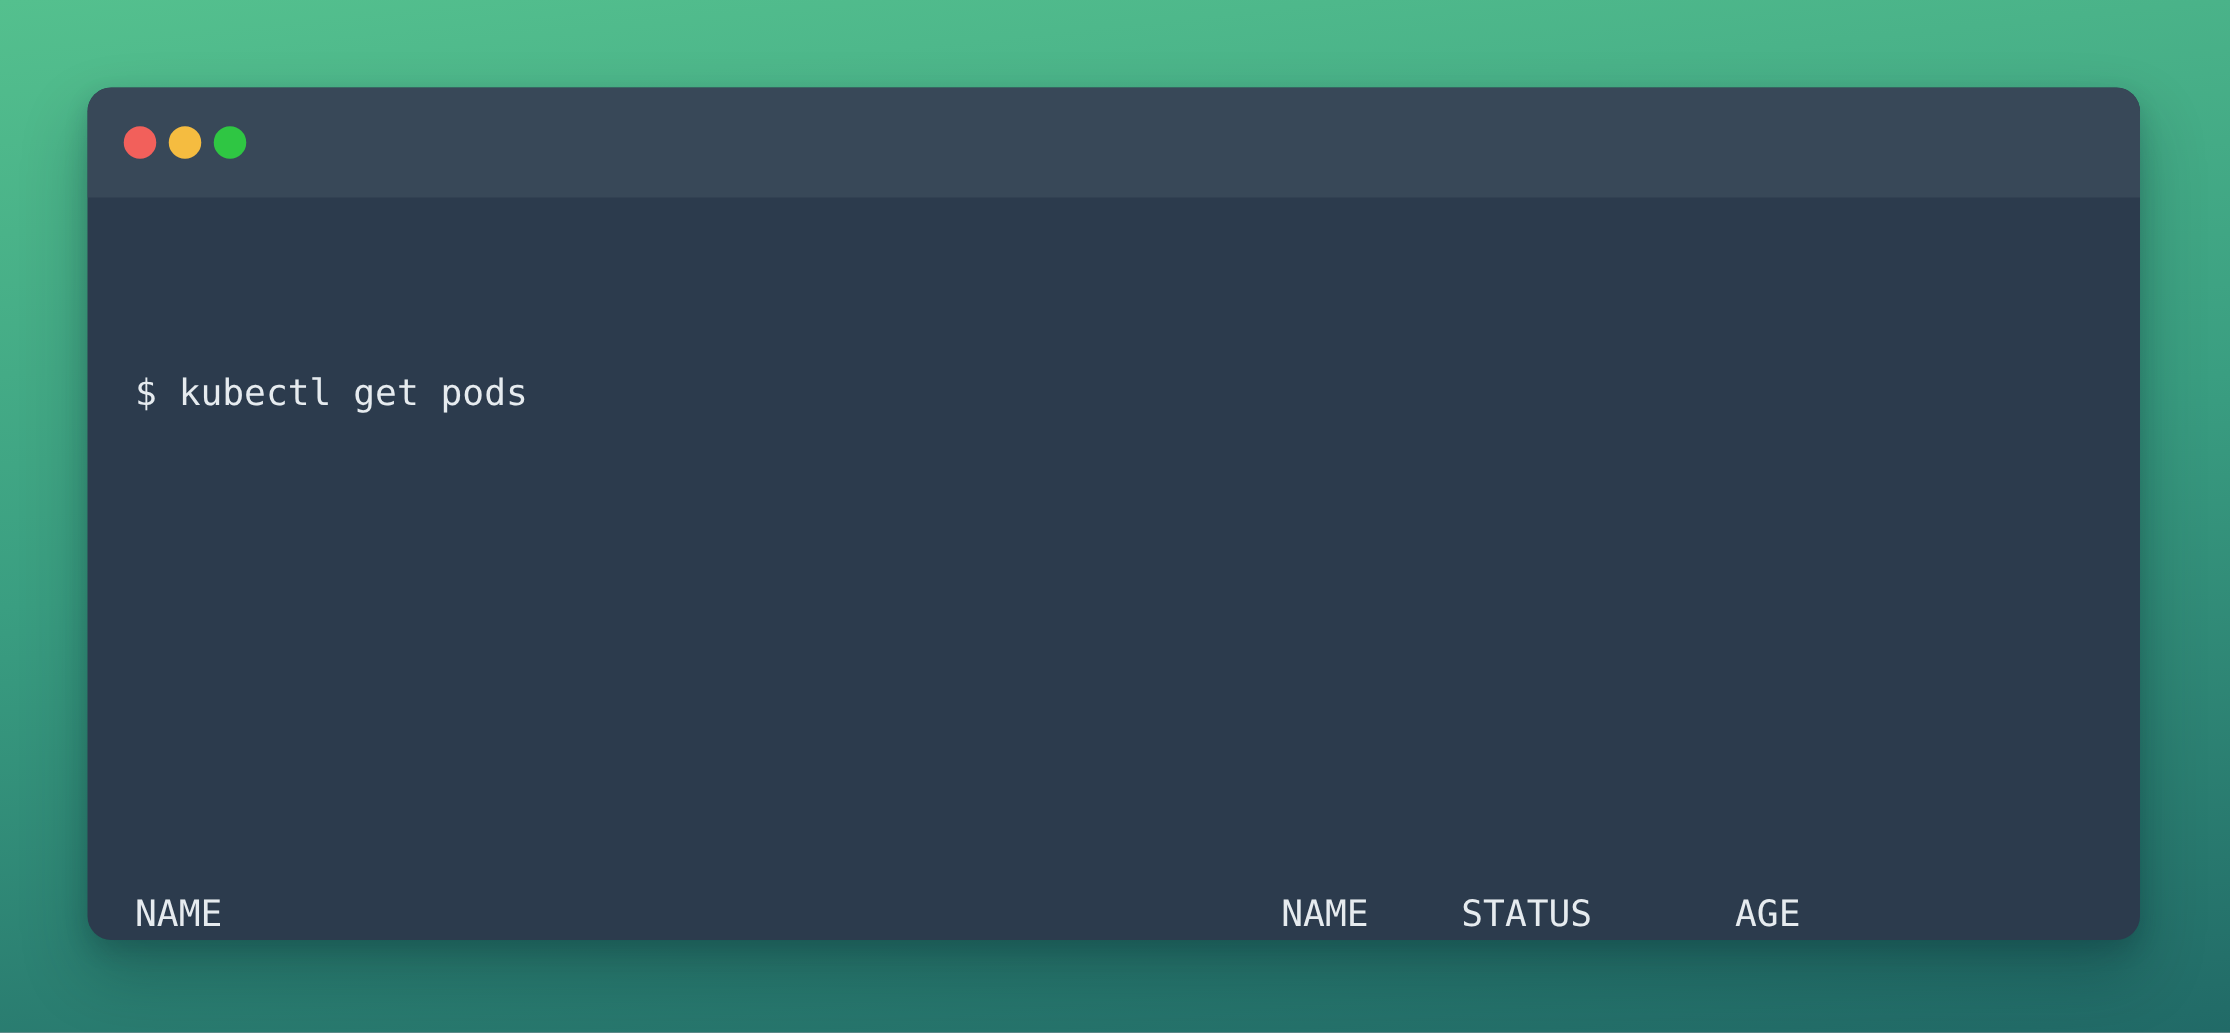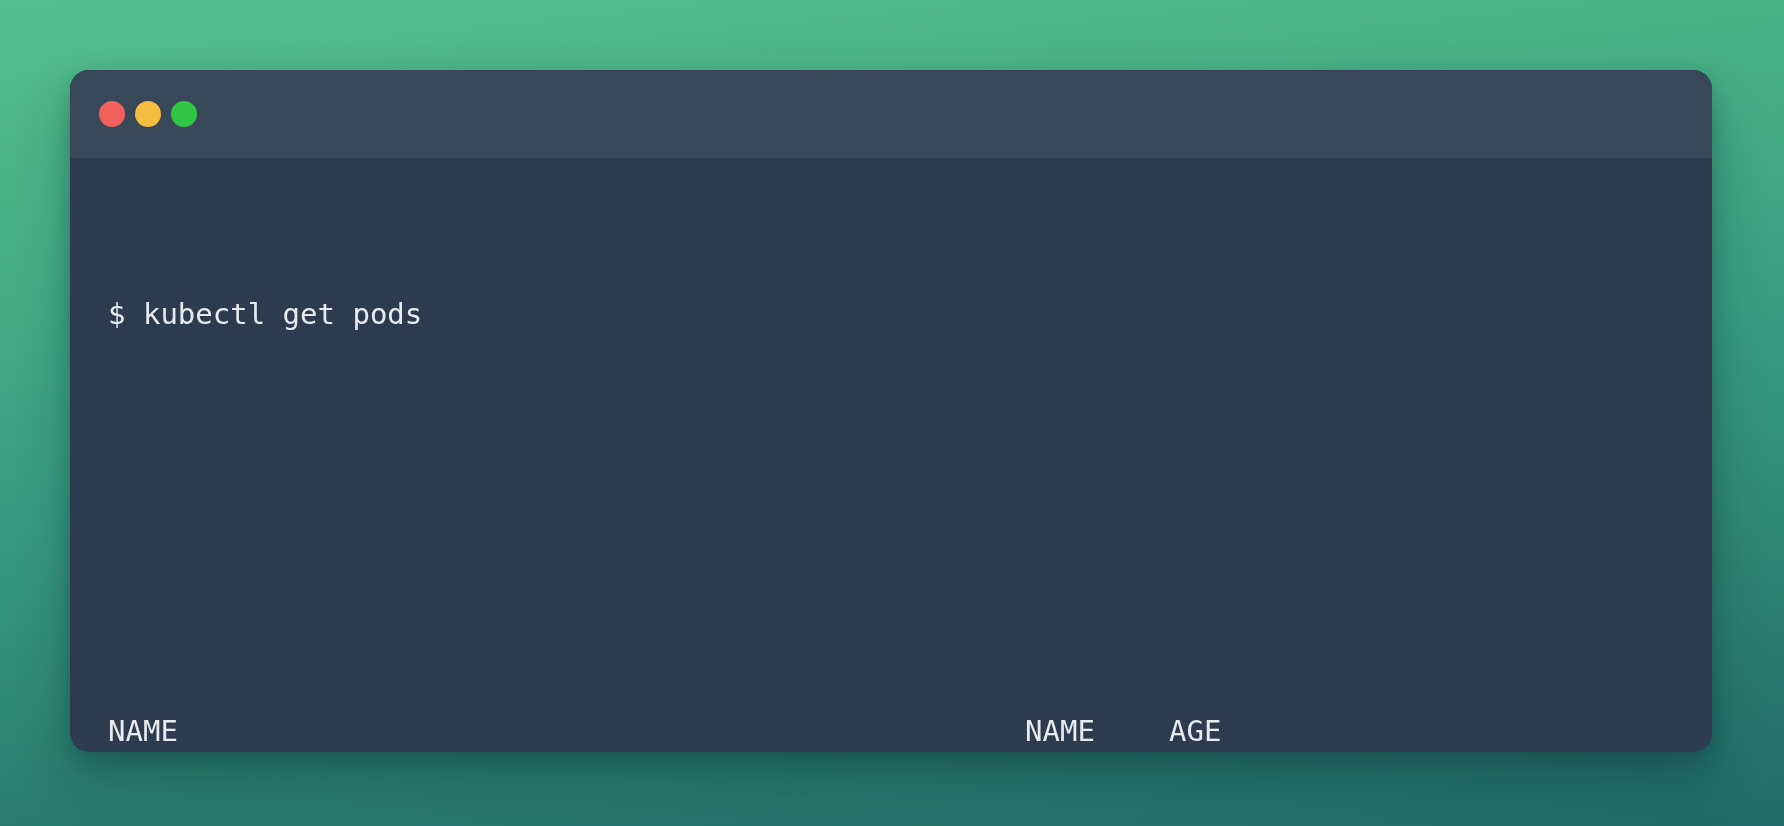--- a/index.html
+++ b/index.html
@@ -85,18 +85,19 @@
   </div>
 
   <div class="terminal-content">
     <div class="command-line">$ kubectl get pods</div>
     <div class="blank-line"></div>
 
     <div class="pods-table">
       <div class="table-row header-row">
         <span class="cell">NAME</span>
         <span class="cell">NAME</span>
+        <span class="cell">STATUS</span>
         <span class="cell">AGE</span>
       </div>
       
     </div>
   </div>
 </div>
 
 </body></html>

